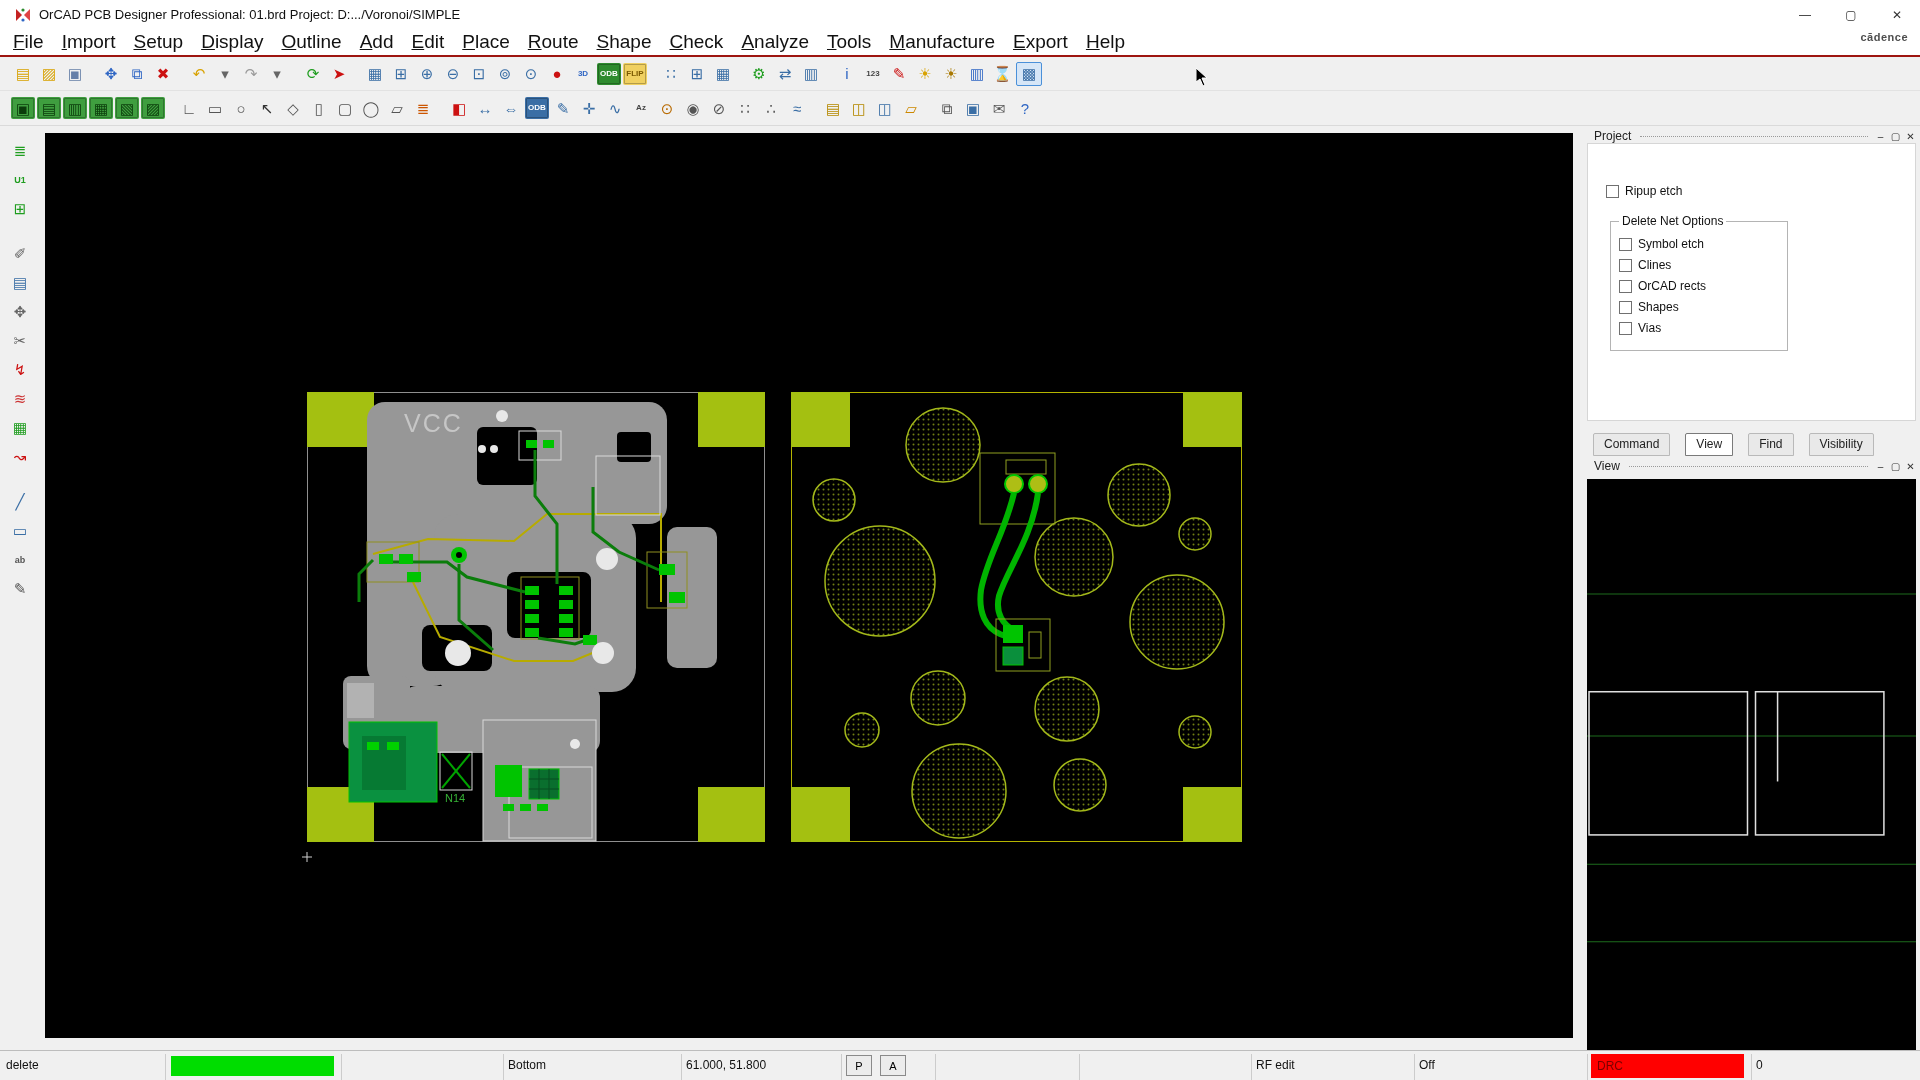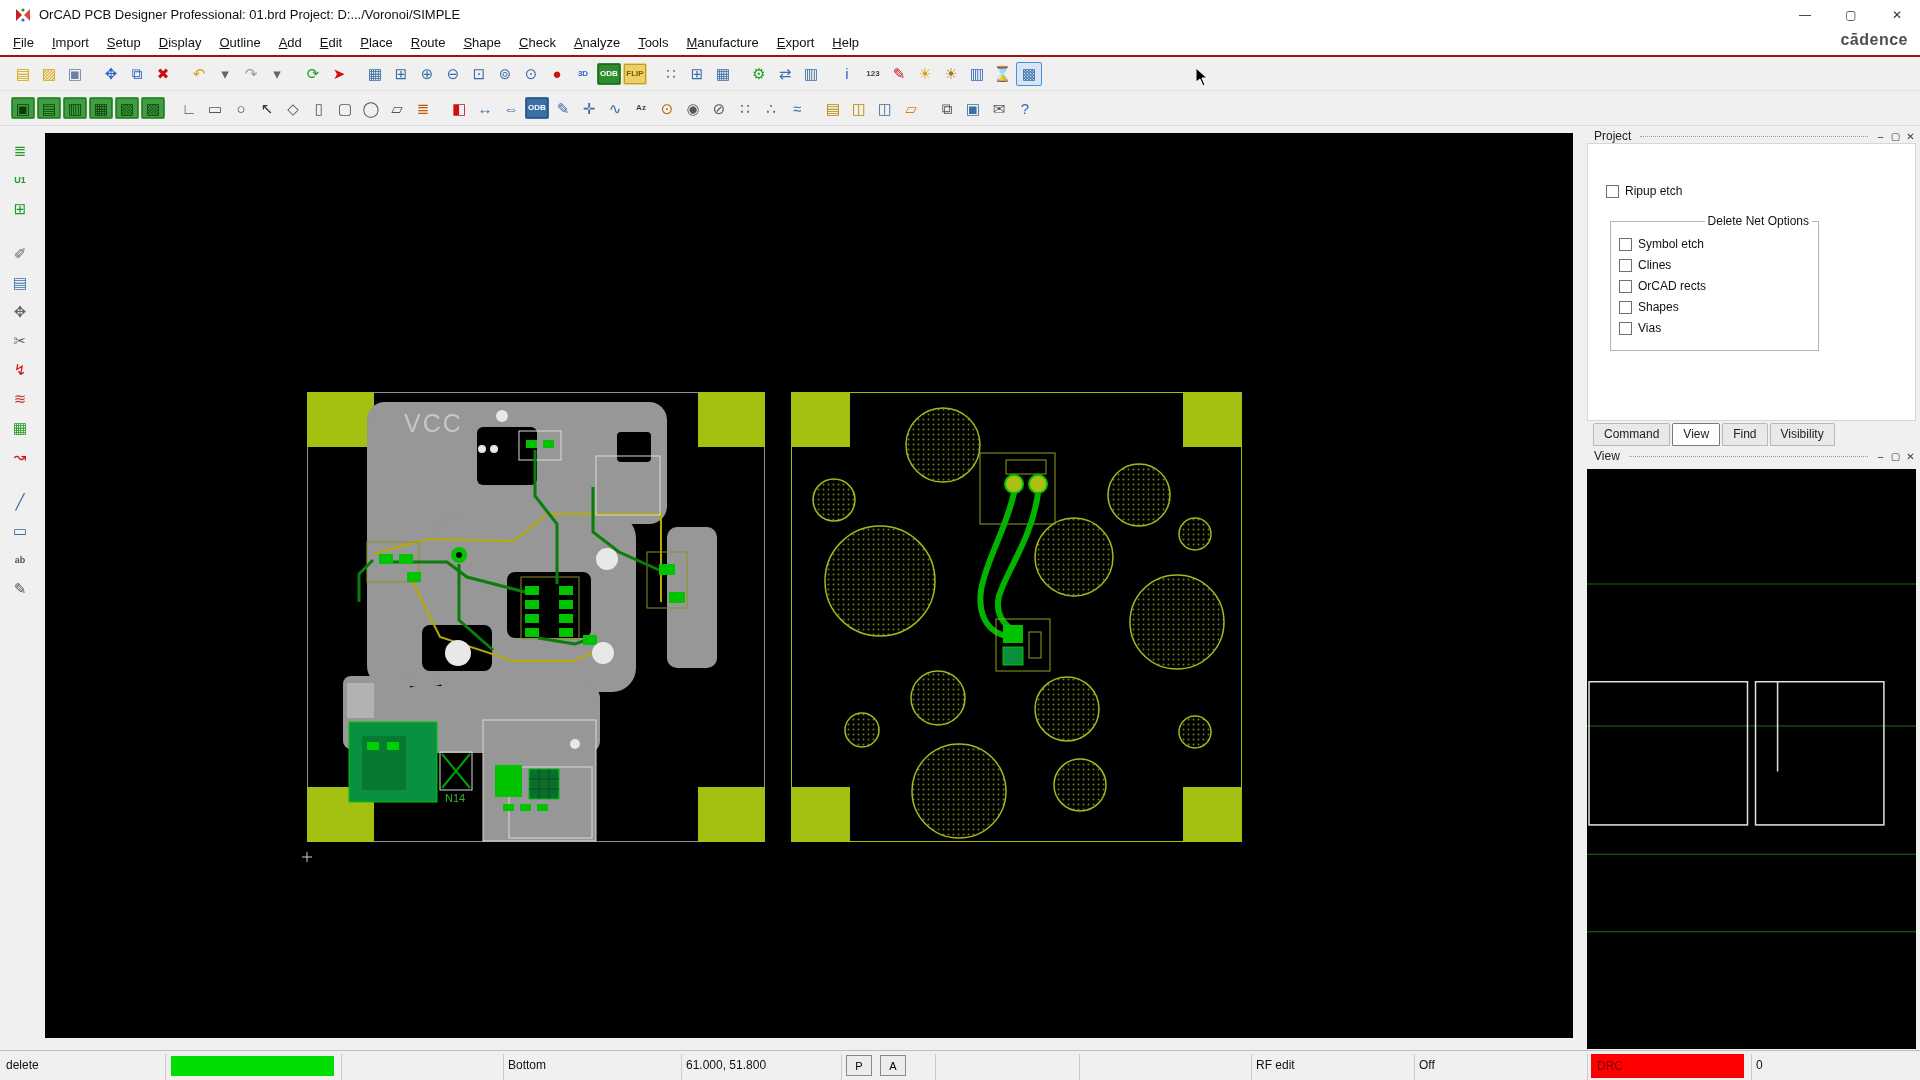--- a/index.html
+++ b/index.html
@@ -11,23 +11,23 @@
   }
   
   .titlebar { height:29px; background:#fff; display:flex; align-items:center; padding-left:14px; }
   .app-icon { width:18px; height:18px; display:flex; align-items:center; justify-content:center; }
   .title { margin-left:7px; font-size:13px; color:#111; white-space:nowrap; }
   .win-controls { margin-left:auto; display:flex; height:100%; }
   .winbtn { width:46px; display:flex; align-items:center; justify-content:center; font-size:12px; color:#333; }
   
   .menubar { height:26px; background:#fff; display:flex; align-items:center; padding-left:4px; position:relative; }
   .menu-items { display:flex; }
-  .menu-item { display:block; padding:4px 9px; font-size:13px; color:#111; white-space:nowrap; }
+  .menu-item { display:block; padding:4px 9px; font-size:19px; color:#111; white-space:nowrap; }
   .menu-item::first-letter { text-decoration:underline; }
-  .brand { position:absolute; right:12px; top:2px; font-size:16px; font-weight:bold; color:#4e4e4e; letter-spacing:0.5px; }
+  .brand { position:absolute; right:12px; top:2px; font-size:11px; font-weight:bold; color:#4e4e4e; letter-spacing:0.5px; }
   .redline { height:2px; background:#9e1510; }
   
   .toolbar { display:flex; align-items:center; background:#f0f0f0; padding-left:10px; }
   .toolbar.row1 { height:34px; border-bottom:1px solid #e2e2e2; }
   .toolbar.row2 { height:35px; border-bottom:1px solid #dadada; }
   .tbi { width:26px; height:24px; display:flex; align-items:center; justify-content:center;
          font-size:15px; line-height:1; border:1px solid transparent; border-radius:2px; cursor:default; }
   .tbi[data-small="1"] { font-size:8px; font-weight:bold; letter-spacing:0; }
   .tbi[data-gap="1"] { margin-left:10px; }
   .tbi[data-active="1"] { border-color:#4a90d9; background:#d6e6f7; }
@@ -43,24 +43,24 @@
   .splitter { width:10px; }
   
   .right-panel { flex:1; display:flex; flex-direction:column; padding:0 2px; min-width:330px; }
   .panel-header { height:20px; display:flex; align-items:center; margin-top:3px; }
   .panel-title { font-size:12px; color:#222; padding:0 4px 0 9px; white-space:nowrap; }
   .panel-grip { flex:1; height:0; border-top:1px dotted #9a9a9a; margin:0 5px; }
   .pbtn { width:15px; text-align:center; font-size:10px; color:#333; cursor:default; }
   .options-body { flex:0 0 278px; background:#fff; border:1px solid #d6d6d6; margin:0 2px; padding:36px 0 0 18px; }
   .chk { display:flex; align-items:center; margin:4px 0; font-size:12px; color:#111; cursor:default; }
   .box { width:13px; height:13px; border:1px solid #707070; background:#fff; margin-right:6px; flex:0 0 auto; }
-  .group { border:1px solid #b4b4b4; margin:16px 0 0 4px; width:209px; padding:2px 6px 8px 8px;text-align:right; }
+  .group { border:1px solid #b4b4b4; margin:16px 0 0 4px; width:178px; padding:2px 6px 8px 8px; }
   .group legend { font-size:12px; padding:0 3px; color:#111; }
   .group .chk { margin:7px 0; }
-  .panel-tabs { height:24px; display:flex; align-items:center; padding-left:8px; margin-top:2px; }
+  .panel-tabs { height:24px; display:flex; align-items:center; padding-left:8px; margin-top:12px;gap:13px; }
   .ptab { font-size:12px; padding:3px 10px 4px; border:1px solid #b9b9b9; background:#e9e9e9; margin-right:2px; color:#222; border-radius:2px 2px 0 0; }
   .ptab[data-active="1"] { background:#fff; border-color:#7a7a7a; }
   .view-preview { flex:1; background:#000; margin:6px 2px 2px 2px; }
   
   .statusbar { position:relative; height:44px; background:#f0f0f0; border-top:1px solid #bdbdbd; font-size:12px; }
   .sb-item { position:absolute; top:7px; white-space:nowrap; color:#111; }
   .sb-bar { position:absolute; top:5px; height:20px; }
   .sb-btn { position:absolute; top:4px; width:26px; height:21px; border:1px solid #8a8a8a; background:#ececec;
             display:flex; align-items:center; justify-content:center; font-size:11px; font-family:inherit; padding:0; }
   .sb-drc { position:absolute; top:3px; height:24px; display:flex; align-items:center; padding:0 6px; color:#7a0000; }

